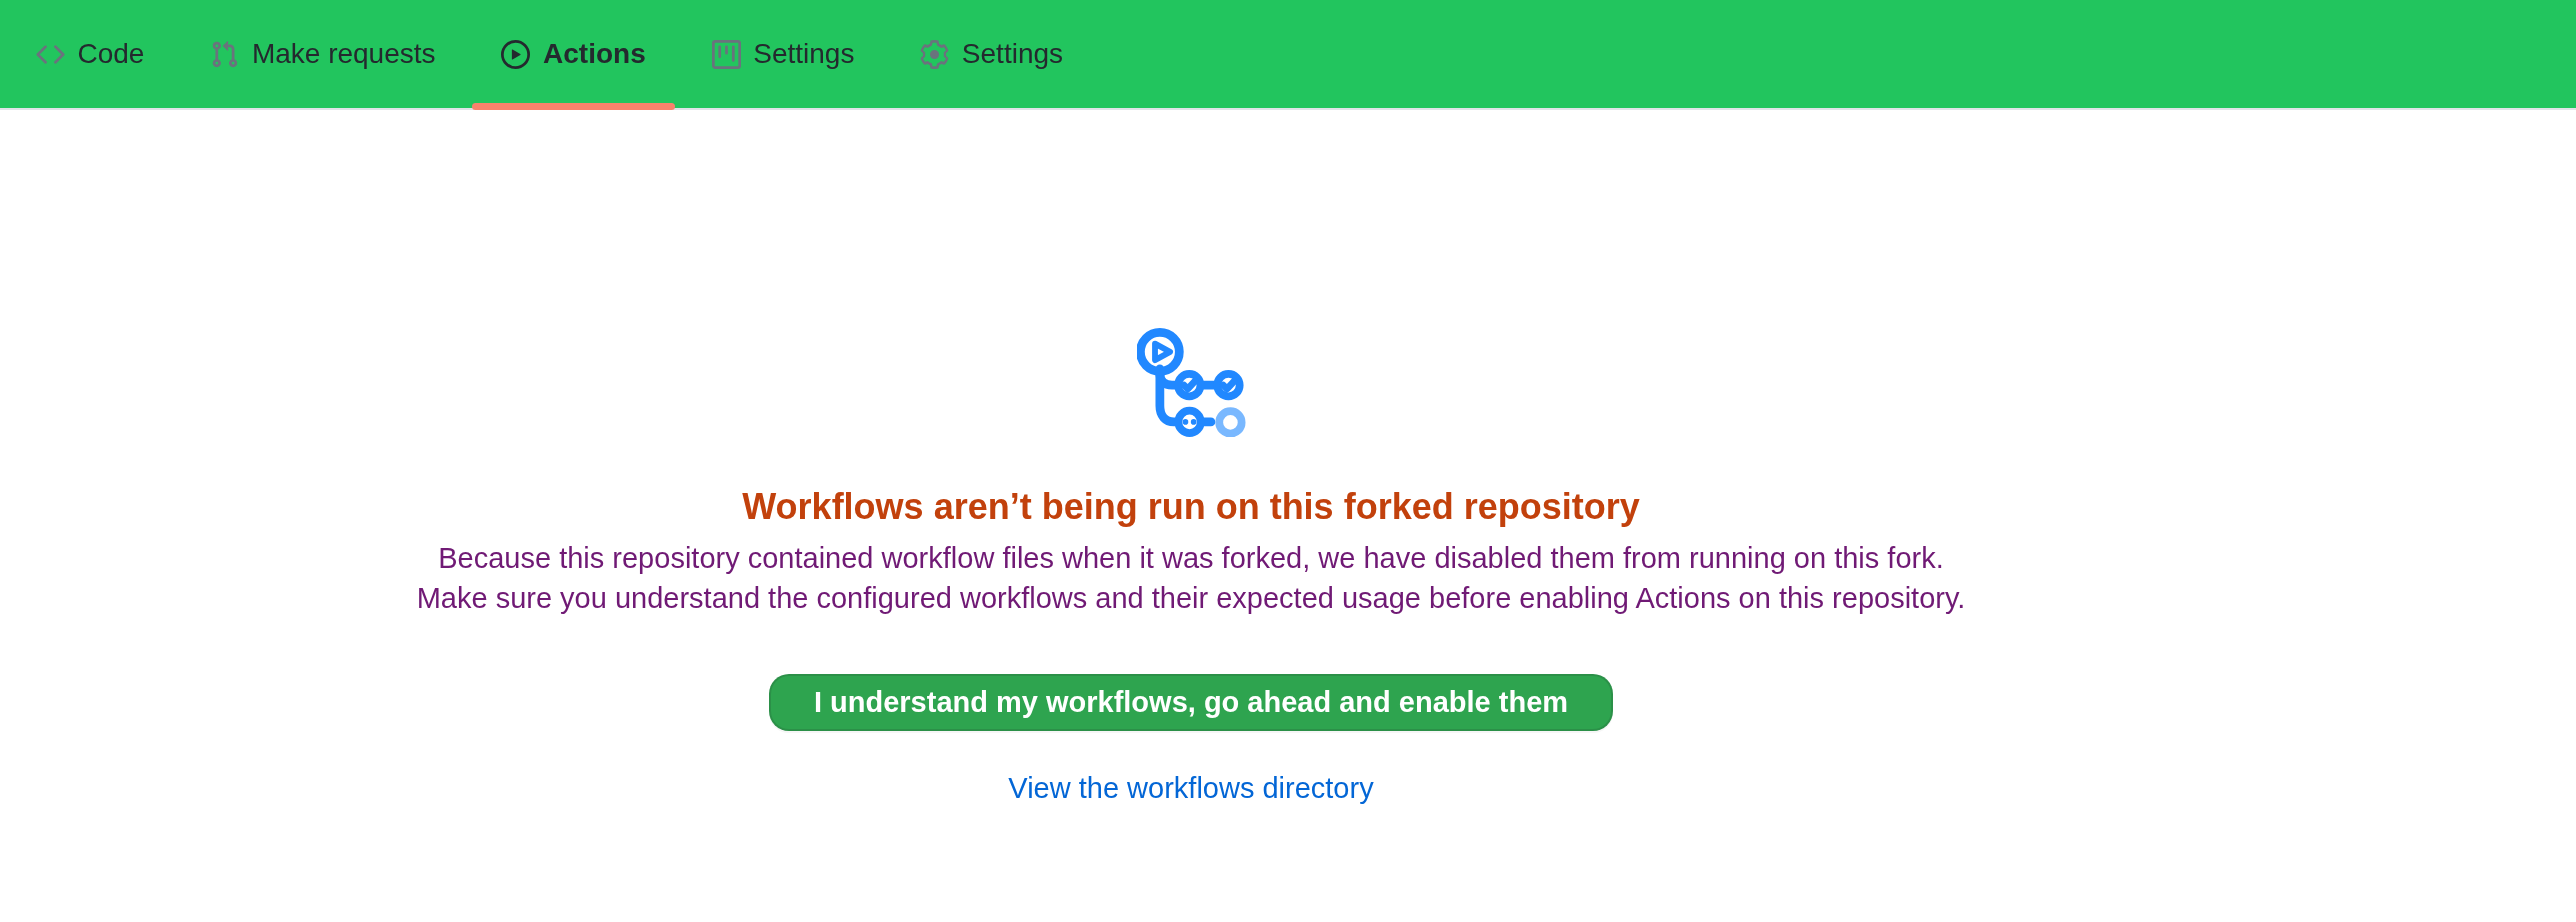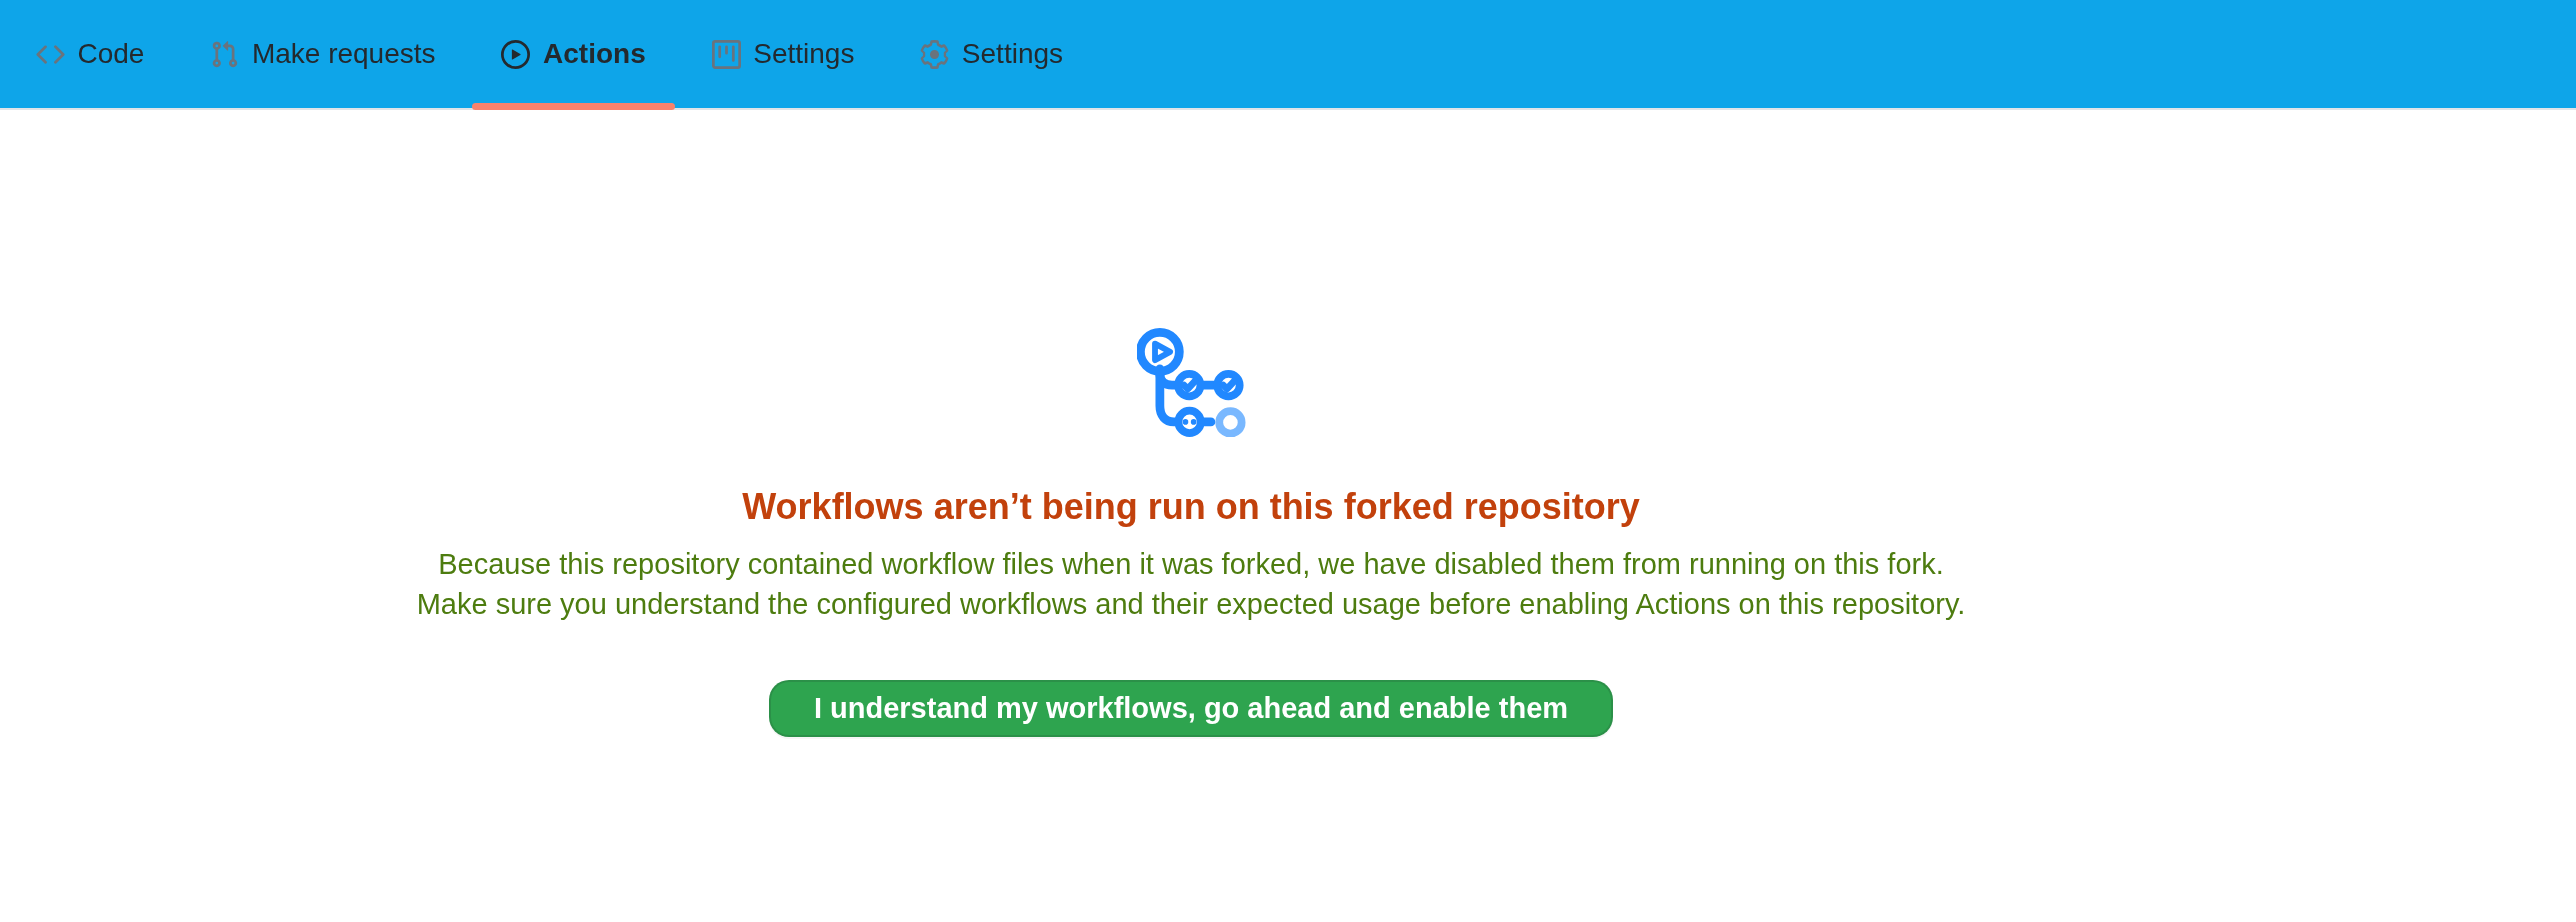--- a/index.html
+++ b/index.html
@@ -7,21 +7,21 @@
     width: 2576px; height: 923px;
     background: #ffffff;
     font-family: "Liberation Sans", "DejaVu Sans", sans-serif;
     color: #24292e;
     overflow: hidden;
   }
 
   
   .repo-nav {
     height: 110px;
-    background: #0ea5e9;
+    background: #22c55e;
     border-bottom: 2px solid #e1e4e8;
     display: flex;
     align-items: stretch;
     padding-left: 6.8px;
     box-sizing: border-box;
   }
   .tab {
     position: relative;
     display: flex;
     align-items: center;
@@ -57,25 +57,25 @@
     width: 109px; height: 109px;
   }
   .blankslate-title {
     margin: 43px 0 0 0;
     font-size: 36px;
     line-height: 45px;
     font-weight: 700;
     color: #c2410c;
   }
   .blankslate-desc {
-    margin: 15px auto 0 auto;
+    margin: 9px auto 0 auto;
     max-width: 1578px;
     font-size: 29px;
     line-height: 40px;
-    color: #4d7c0f;
+    color: #701a75;
   }
   .enable-btn {
     margin-top: 56px;
     height: 57px;
     padding: 0 43px;
     font-family: inherit;
     font-size: 29px;
     font-weight: 700;
     color: #ffffff;
     background: #2ea44f;
@@ -163,15 +163,18 @@
   </span>
 
   <h2 class="blankslate-title">Workflows aren’t being run on this forked repository</h2>
 
   <p class="blankslate-desc">Because this repository contained workflow files when it was forked, we have disabled them from running on this fork. Make sure you understand the configured workflows and their expected usage before enabling Actions on this repository.</p>
 
   <div>
     <button class="enable-btn">I understand my workflows, go ahead and enable them</button>
   </div>
 
+  <div class="link-row">
+    <a class="workflows-link">View the workflows directory</a>
+  </div>
 
 </main>
 
 
 </body></html>

